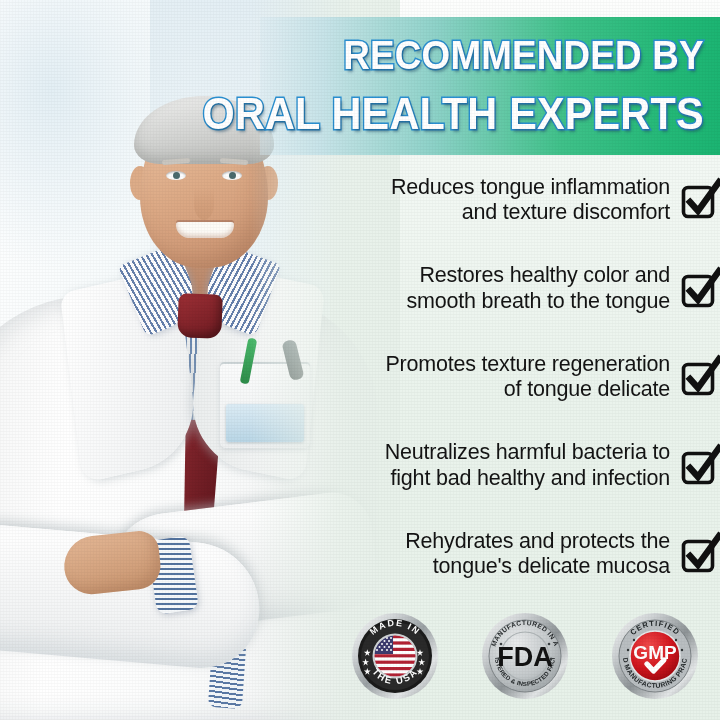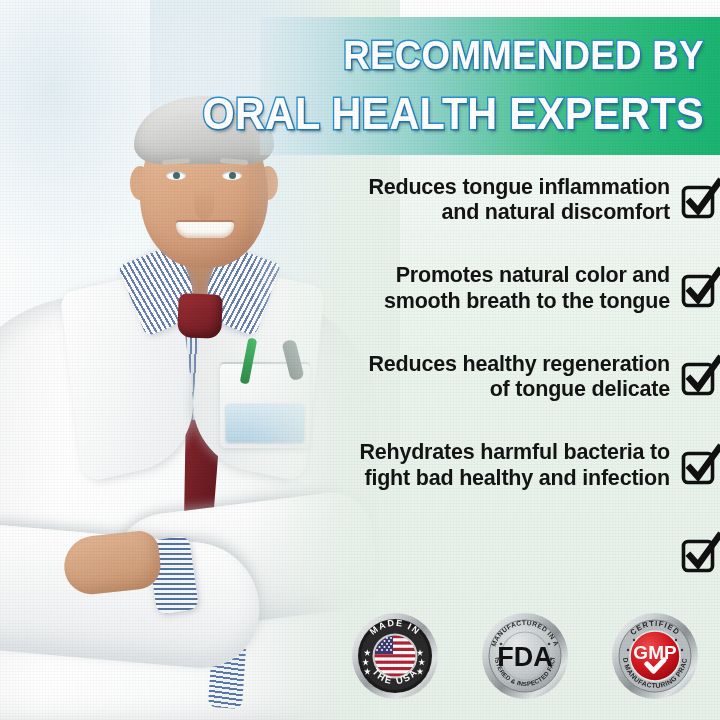--- a/index.html
+++ b/index.html
@@ -222,21 +222,21 @@
   }
   .headline span.l2{ font-size:45px; }
 
   
   .benefits{
     position:absolute; left:286px; top:162px; width:434px; height:430px;
     display:flex; flex-direction:column; justify-content:space-between;
   }
   .benefit{
     display:flex; align-items:center; justify-content:flex-end;
-    gap:10px; height:76px;font-weight:bold;
+    gap:10px; height:76px;
   }
   .benefit-text{
     text-align:right;
     font-family:"Liberation Sans", sans-serif;
     font-size:21.5px;
     line-height:1.18;
     color:#141414;
     letter-spacing:-.2px;
     max-width:352px;
   }
@@ -299,70 +299,74 @@
   <div class="headline">
     <span class="l1">RECOMMENDED BY</span>
     <span class="l2">ORAL HEALTH EXPERTS</span>
   </div>
 
   <div class="benefits">
 
     <div class="benefit">
       <div class="benefit-text">
         <div>Reduces tongue inflammation</div>
-        <div>and natural discomfort</div>
+        <div>and texture discomfort</div>
       </div>
       <div class="checkbox">
         <svg viewBox="0 0 40 40">
             <rect x="3.5" y="7.5" width="29" height="29" rx="4.5" ry="4.5" fill="none" stroke="#111" stroke-width="3.6"></rect>
             <path d="M10 22 L18 31 L39 2" fill="none" stroke="#111" stroke-width="6.4" stroke-linecap="square" stroke-linejoin="miter"></path>
           </svg>
       </div>
     </div>
 
     <div class="benefit">
       <div class="benefit-text">
-        <div>Promotes natural color and</div>
+        <div>Restores healthy color and</div>
         <div>smooth breath to the tongue</div>
       </div>
       <div class="checkbox">
         <svg viewBox="0 0 40 40">
             <rect x="3.5" y="7.5" width="29" height="29" rx="4.5" ry="4.5" fill="none" stroke="#111" stroke-width="3.6"></rect>
             <path d="M10 22 L18 31 L39 2" fill="none" stroke="#111" stroke-width="6.4" stroke-linecap="square" stroke-linejoin="miter"></path>
           </svg>
       </div>
     </div>
 
     <div class="benefit">
       <div class="benefit-text">
-        <div>Reduces healthy regeneration</div>
+        <div>Promotes texture regeneration</div>
         <div>of tongue delicate</div>
       </div>
       <div class="checkbox">
         <svg viewBox="0 0 40 40">
             <rect x="3.5" y="7.5" width="29" height="29" rx="4.5" ry="4.5" fill="none" stroke="#111" stroke-width="3.6"></rect>
             <path d="M10 22 L18 31 L39 2" fill="none" stroke="#111" stroke-width="6.4" stroke-linecap="square" stroke-linejoin="miter"></path>
           </svg>
       </div>
     </div>
 
     <div class="benefit">
       <div class="benefit-text">
-        <div>Rehydrates harmful bacteria to</div>
+        <div>Neutralizes harmful bacteria to</div>
         <div>fight bad healthy and infection</div>
       </div>
       <div class="checkbox">
         <svg viewBox="0 0 40 40">
             <rect x="3.5" y="7.5" width="29" height="29" rx="4.5" ry="4.5" fill="none" stroke="#111" stroke-width="3.6"></rect>
             <path d="M10 22 L18 31 L39 2" fill="none" stroke="#111" stroke-width="6.4" stroke-linecap="square" stroke-linejoin="miter"></path>
           </svg>
       </div>
     </div>
 
     <div class="benefit">
+      <div class="benefit-text">
+        <div>Rehydrates and protects the</div>
+        <div>tongue's delicate mucosa</div>
+      </div>
       <div class="checkbox">
         <svg viewBox="0 0 40 40">
             <rect x="3.5" y="7.5" width="29" height="29" rx="4.5" ry="4.5" fill="none" stroke="#111" stroke-width="3.6"></rect>
             <path d="M10 22 L18 31 L39 2" fill="none" stroke="#111" stroke-width="6.4" stroke-linecap="square" stroke-linejoin="miter"></path>
           </svg>
       </div>
     </div>
 
   </div>
 

